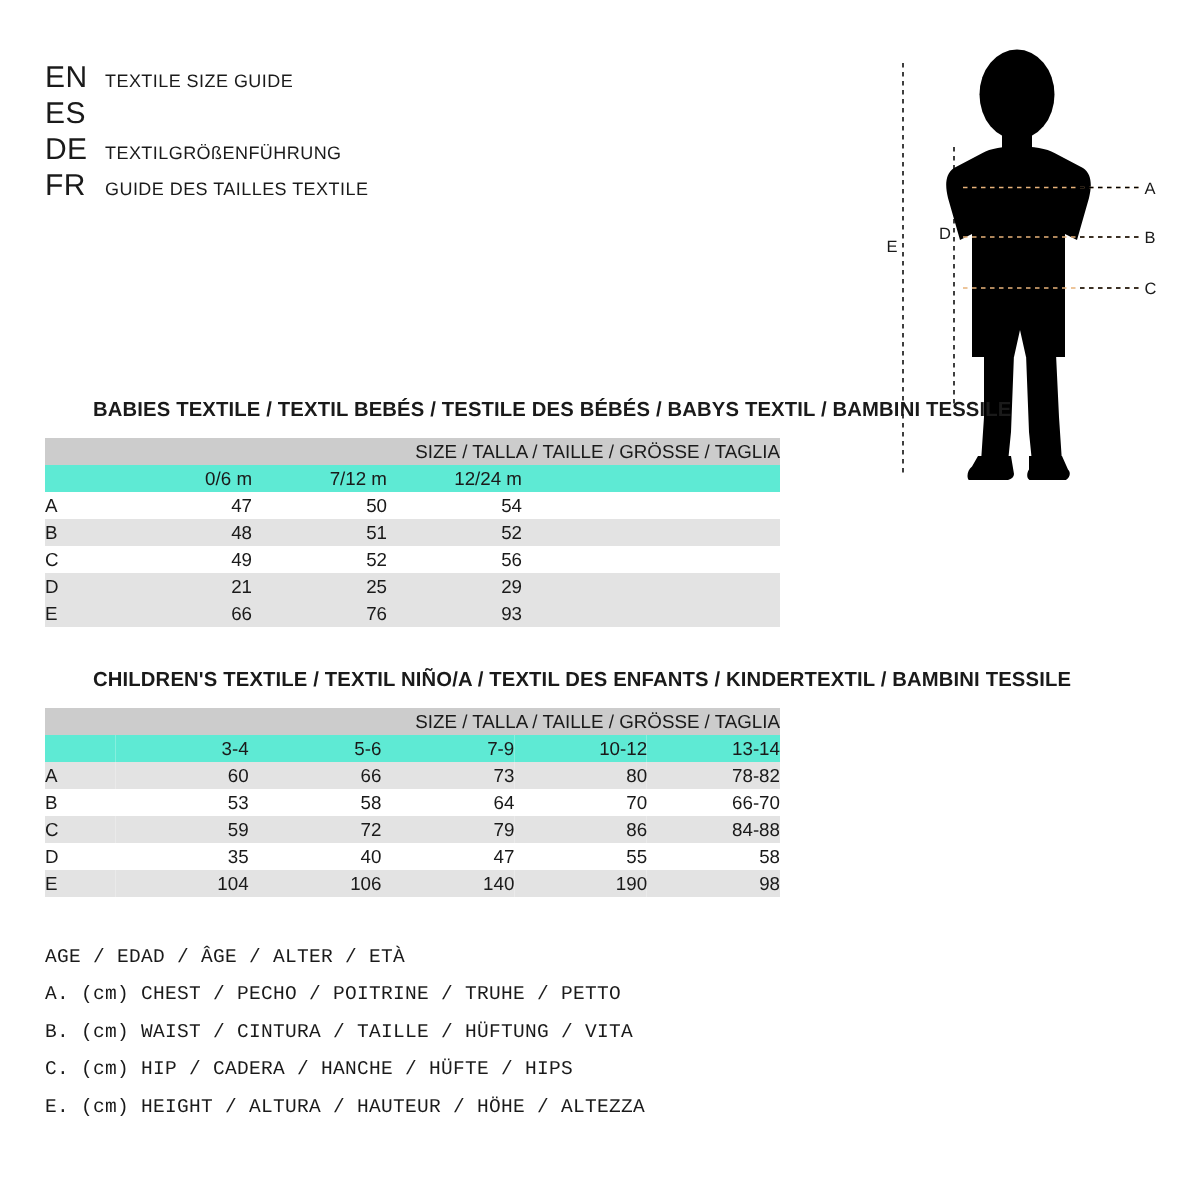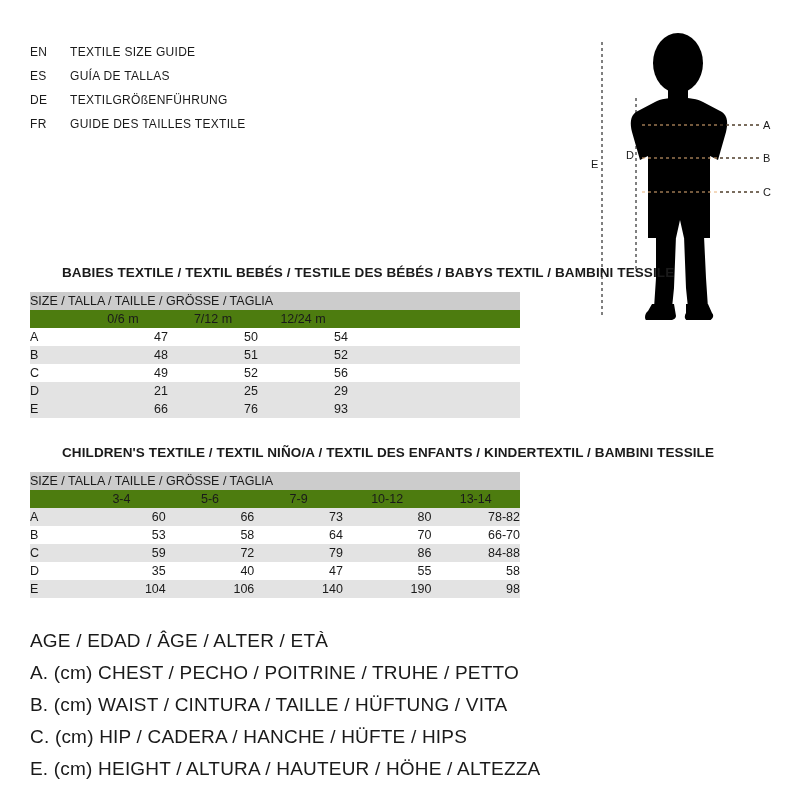--- a/index.html
+++ b/index.html
@@ -24,21 +24,21 @@
     width: 420px;
   }
   .lang-row {
     display: flex;
     align-items: baseline;
     height: 24px;
     line-height: 24px;
   }
   .lang-code {
     width: 40px;
-    font-size: 12px;
+    font-size: 20px;
     letter-spacing: 0.3px;
   }
   .lang-title {
     font-size: 12px;
     letter-spacing: 0.3px;
   }
 
   
   .figure-area {
     position: absolute;
@@ -72,27 +72,27 @@
   }
   table.size-table td, table.size-table th {
     padding: 0;
     font-weight: normal;
     height: 18px;
     vertical-align: middle;
   }
   .tbl-title-row td {
     background: #cccccc;
     font-size: 12.5px;
-    text-align: left;
+    text-align: right;
     padding-left: 4px;
     height: 19px;
   }
   .tbl-head-row td {
-    background: #4d7c0f;
-    text-align: center;
+    background: #5eead4;
+    text-align: right;
     height: 19px;
   }
   .row-label {
     text-align: left;
     padding-left: 4px;
     width: 22px;
   }
   .cell {
     text-align: right;
   }
@@ -111,42 +111,42 @@
   #babies-table col.c-rest  { width: 172px; }
 
   #children-table col.c-label { width: 48px; }
   #children-table col.c-data  { width: 90px; }
 
   
   .legend {
     position: absolute;
     left: 30px;
     top: 630px;
-    font-size: 19px;
+    font-size: 13px;
+    font-family: Liberation Mono, monospace;
   }
   .legend .legend-title {
     letter-spacing: 0.2px;
     margin-bottom: 10px;
   }
   .legend .legend-item {
     letter-spacing: 0.2px;
     margin-bottom: 10px;
   }
 </style>
 </head>
 <body>
 
 <div class="lang-block">
   <div class="lang-row">
     <span class="lang-code">EN</span>
     <span class="lang-title">TEXTILE SIZE GUIDE</span>
   </div>
   <div class="lang-row">
     <span class="lang-code">ES</span>
-    <span class="lang-title">GUÍA DE TALLAS</span>
   </div>
   <div class="lang-row">
     <span class="lang-code">DE</span>
     <span class="lang-title">TEXTILGRÖßENFÜHRUNG</span>
   </div>
   <div class="lang-row">
     <span class="lang-code">FR</span>
     <span class="lang-title">GUIDE DES TAILLES TEXTILE</span>
   </div>
 </div>

